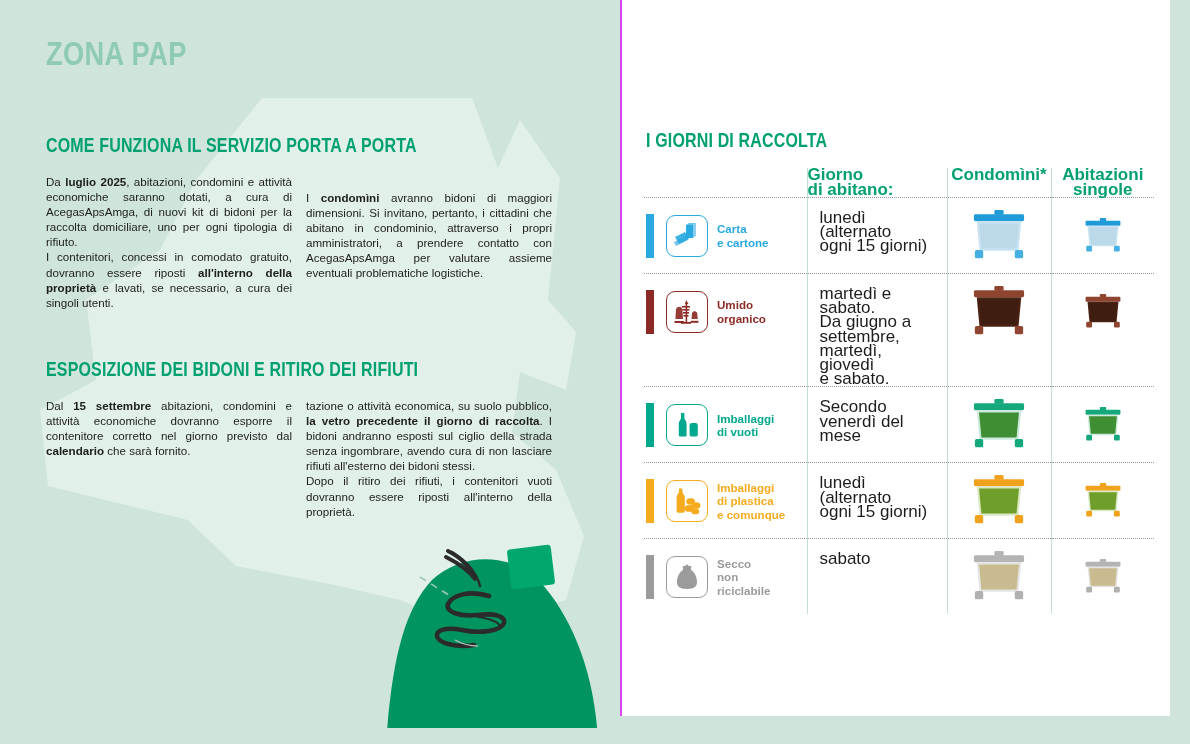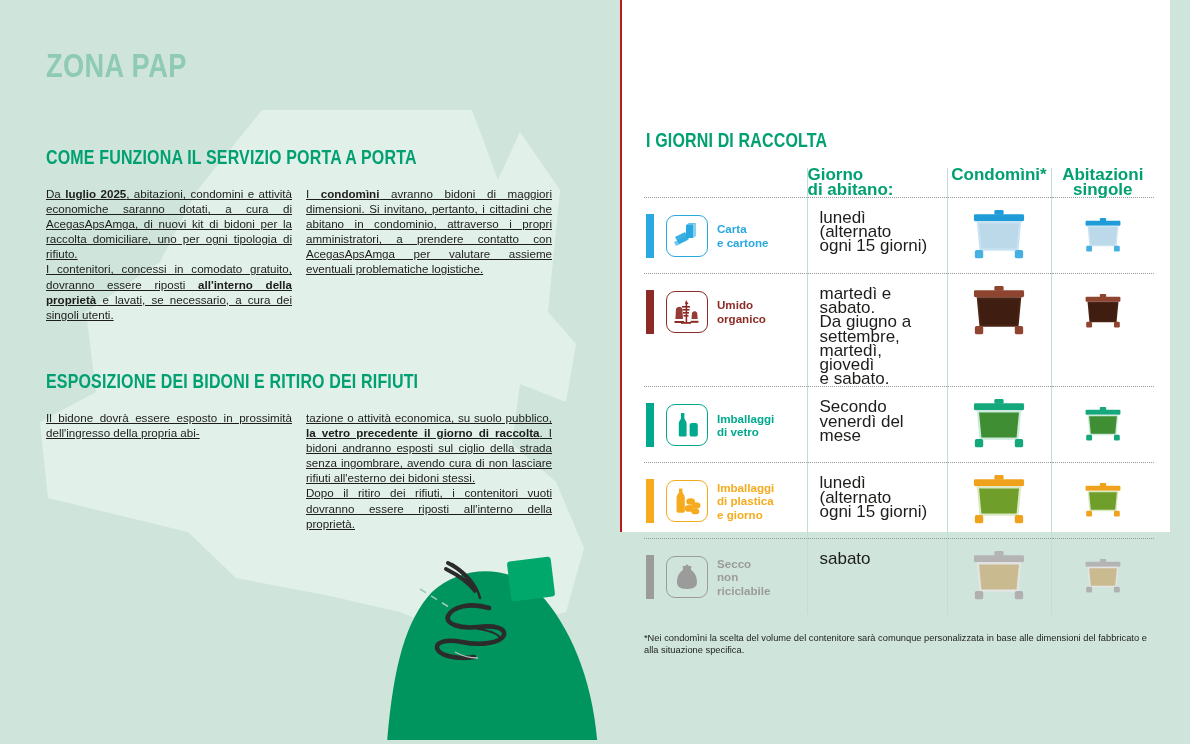--- a/index.html
+++ b/index.html
@@ -17,21 +17,20 @@
 
   
   #left-panel {
     position: absolute;
     left: 0;
     top: 0;
     width: 620px;
     height: 728px;
     background: #cfe5dc;
     overflow: hidden;
-    margin-top: 12px;
   }
   .map-shape {
     position: absolute;
     left: 0; top: 0;
     width: 620px;
     height: 744px;
     pointer-events: none;
   }
   #zona-title {
     position: absolute;
@@ -59,40 +58,39 @@
   #head-1 { left: 46px; top: 134px; }
   #head-2 { left: 46px; top: 358px; }
 
   .col-text {
     position: absolute;
     font-size: 11.6px;
     line-height: 15.1px;
     color: #1d1d1b;
     text-align: justify;
     text-justify: inter-word;
-    text-decoration: underline;
   }
   .col-text b { font-weight: bold; }
   .col-text p { margin: 0; }
   .col-text p + p { margin-top: 14px; }
 
   #c1a { left: 46px; top: 174px; width: 246px; }
-  #c1b { left: 306px; top: 174px; width: 246px; }
+  #c1b { left: 306px; top: 190px; width: 246px; }
   #c2a { left: 46px; top: 398px; width: 246px; }
   #c2b { left: 306px; top: 398px; width: 246px; }
 
   
   #right-panel {
     position: absolute;
     left: 620px;
     top: 0;
     width: 548px;
-    height: 532px;
+    height: 716px;
     background: #ffffff;
-    border-left: 2px solid #b91c1c;
+    border-left: 2px solid #d946ef;
   }
   #right-title {
     position: absolute;
     left: 24px;
     top: 129px;
     font-size: 19.5px;
     font-weight: bold;
     color: #00a070;
     letter-spacing: 0.2px;
     transform: scaleX(0.82);
@@ -218,21 +216,21 @@
   <div class="section-head" id="head-1">COME FUNZIONA IL SERVIZIO PORTA A PORTA</div>
   <div class="col-text" id="c1a">
       <p>Da <b>luglio 2025</b>, abitazioni, condomini e attività economiche saranno dotati, a cura di AcegasApsAmga, di nuovi kit di bidoni per la raccolta domiciliare, uno per ogni tipologia di rifiuto.<br>I contenitori, concessi in comodato gratuito, dovranno essere riposti <b>all'interno della proprietà</b> e lavati, se necessario, a cura dei singoli utenti.</p>
     </div>
   <div class="col-text" id="c1b">
       <p>I <b>condomìni</b> avranno bidoni di maggiori dimensioni. Si invitano, pertanto, i cittadini che abitano in condominio, attraverso i propri amministratori, a prendere contatto con AcegasApsAmga per valutare assieme eventuali problematiche logistiche.</p>
     </div>
 
   <div class="section-head" id="head-2">ESPOSIZIONE DEI BIDONI E RITIRO DEI RIFIUTI</div>
   <div class="col-text" id="c2a">
-      <p>Il bidone dovrà essere esposto in prossimità dell'ingresso della propria abi-</p>
+      <p>Dal <b>15 settembre</b> abitazioni, condomini e attività economiche dovranno esporre il contenitore corretto nel giorno previsto dal <b>calendario</b> che sarà fornito.</p>
     </div>
   <div class="col-text" id="c2b">
       <p>tazione o attività economica, su suolo pubblico, <b>la vetro precedente il giorno di raccolta</b>. I bidoni andranno esposti sul ciglio della strada senza ingombrare, avendo cura di non lasciare rifiuti all'esterno dei bidoni stessi.<br>Dopo il ritiro dei rifiuti, i contenitori vuoti dovranno essere riposti all'interno della proprietà.</p>
     </div>
 </div>
 
 <div id="right-panel">
   <div id="right-title">I GIORNI DI RACCOLTA</div>
 
   <table id="collect-table">
@@ -370,21 +368,21 @@
         <div class="cat-icon" style="color:#00a88e">
                 <svg width="28" height="28" viewBox="0 0 28 28">
                   <g fill="#00a88e">
       <path d="M8 2 h3.4 v5.2 c0 1.4 2.2 2.6 2.2 5.2 V24 c0 1 -0.6 1.6 -1.6 1.6 H7.4 c-1 0 -1.6 -0.6 -1.6 -1.6 V12.4 c0 -2.6 2.2 -3.8 2.2 -5.2 Z"></path>
       <rect x="16.6" y="12" width="8.2" height="13.6" rx="2.2"></rect>
                   </g>
                 </svg>
               </div>
         <div class="cat-label" style="color:#00a88e">
                 <div>Imballaggi</div>
-                <div>di vetro</div>
+                <div>di vuoti</div>
               </div>
       </div>
     </td>
     <td class="row-cell vline">
       <div class="day-text">Secondo venerdì del<br>mese</div>
     </td>
     <td class="row-cell vline bin-cell">
       <div class="bin-wrap">
               <svg width="62" height="52" viewBox="0 0 62 56">
     <rect x="26" y="0" width="10" height="5" rx="1.6" fill="#16a87d"></rect>
@@ -420,21 +418,21 @@
       <ellipse cx="18.6" cy="14.5" rx="4.4" ry="3.3"></ellipse>
       <ellipse cx="24" cy="18.6" rx="4.4" ry="3.3"></ellipse>
       <ellipse cx="17.2" cy="21.4" rx="4.6" ry="3.4"></ellipse>
       <ellipse cx="23.3" cy="24.4" rx="4" ry="2.9"></ellipse>
                   </g>
                 </svg>
               </div>
         <div class="cat-label" style="color:#f5ab1d">
                 <div>Imballaggi</div>
                 <div>di plastica</div>
-                <div>e giorno</div>
+                <div>e comunque</div>
               </div>
       </div>
     </td>
     <td class="row-cell vline">
       <div class="day-text">lunedì (alternato<br>ogni 15 giorni)</div>
     </td>
     <td class="row-cell vline bin-cell">
       <div class="bin-wrap">
               <svg width="62" height="52" viewBox="0 0 62 56">
     <rect x="26" y="0" width="10" height="5" rx="1.6" fill="#f0a21c"></rect>
@@ -501,14 +499,13 @@
     <path d="M9.5 14.5 h43 l-2.6 27 h-37.8 Z" fill="#c9bb8f"></path>
     <rect x="5" y="43" width="9" height="9" rx="2" fill="#b0b0b0"></rect>
     <rect x="48" y="43" width="9" height="9" rx="2" fill="#b0b0b0"></rect>
   </svg>
             </div>
     </td>
         </tr>
       </tbody>
   </table>
 
-  <div id="footnote">*Nei condomìni la scelta del volume del contenitore sarà comunque personalizzata in base alle dimensioni del fabbricato e alla situazione specifica.</div>
 </div>
 
 </body></html>

